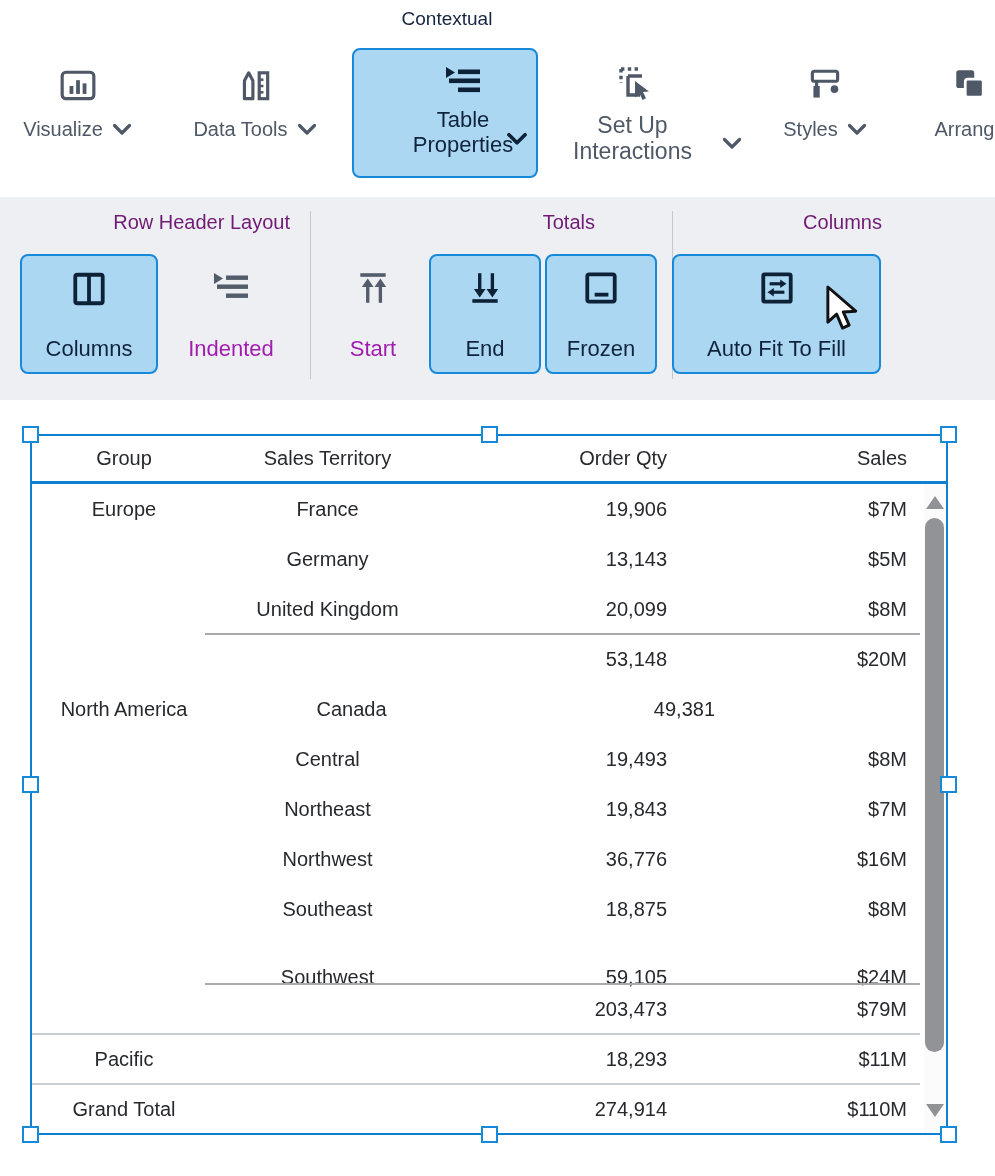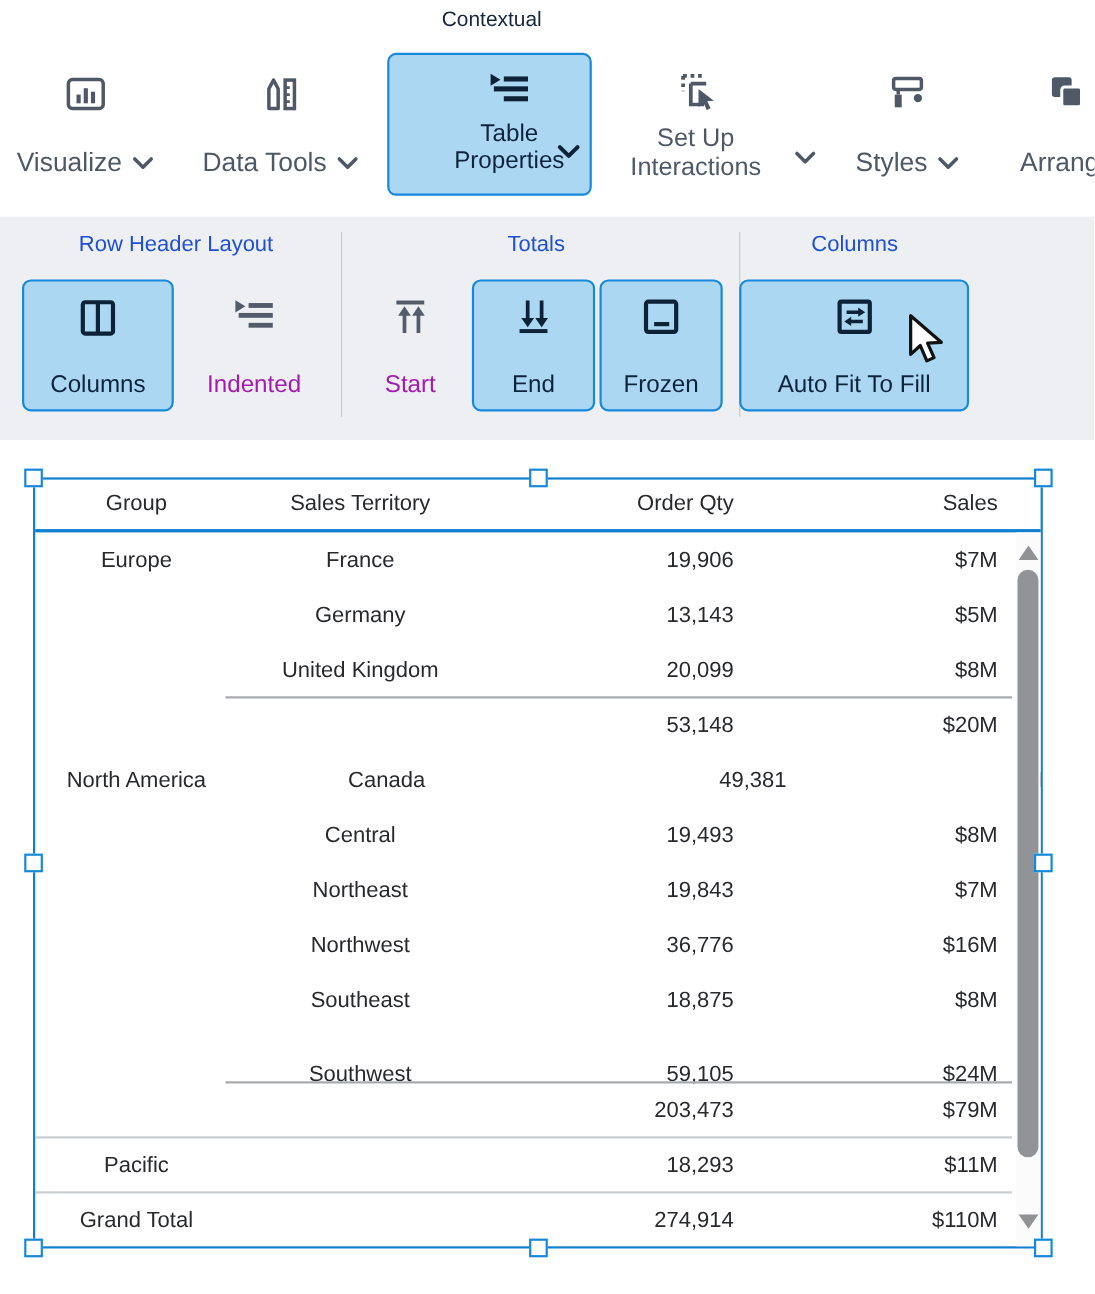--- a/index.html
+++ b/index.html
@@ -7,34 +7,34 @@
     font-family:"Liberation Sans", sans-serif; }
   .page { position:relative; width:995px; height:1176px; }
 
   
   .contextual-label { position:absolute; left:352px; top:8px; width:190px; text-align:center;
     font-size:19px; color:#16263f; }
   .ribbon { position:absolute; left:0; top:38px; width:995px; height:152px; }
   .ribbon-item { position:absolute; display:flex; flex-direction:column; align-items:center;
     color:#4e5866; cursor:pointer; }
   .ribbon-item .ricon { height:40px; display:flex; align-items:center; justify-content:center; }
-  .ribbon-label { display:flex; align-items:center; gap:9px; font-size:24px; white-space:nowrap;
-    margin-top:28px; }
+  .ribbon-label { display:flex; align-items:center; gap:9px; font-size:20px; white-space:nowrap;
+    margin-top:12px; }
   .ribbon-label.two-line { white-space:normal; text-align:center; line-height:26px; font-size:23px;
     margin-top:8px; }
   .tp-button { position:absolute; left:352px; top:10px; width:186px; height:130px;
     background:#abd7f3; border:2px solid #1789db; border-radius:8px; color:#10233d;
     display:flex; flex-direction:column; align-items:center; cursor:pointer;padding-left:36px; }
   .tp-button .ricon { margin-top:14px; }
   .tp-label { font-size:22px; line-height:25px; text-align:center; margin-top:5px; width:150px; }
   .tp-chevron { position:absolute; right:8px; bottom:26px; }
 
   
   .strip { position:absolute; left:0; top:197px; width:995px; height:203px; background:#edeff2; }
-  .strip-section-label { position:absolute; top:14px; font-size:20px; color:#1d4ed8; text-align:center; }
+  .strip-section-label { position:absolute; top:14px; font-size:20px; color:#701a75; text-align:right; }
   .strip-divider { position:absolute; top:14px; height:168px; width:1px; background:#c5c9ce; }
   .strip-btn { position:absolute; top:57px; height:120px; border-radius:8px; display:flex;
     flex-direction:column; align-items:center; justify-content:space-between;
     padding:14px 6px 10px 6px; cursor:pointer; color:#a21caf; border:2px solid transparent; }
   .strip-btn .blabel { font-size:22px; white-space:nowrap; }
   .strip-btn.selected { background:#abd7f3; border-color:#1789db; color:#10233d; }
 
   
   .selection-rect { position:absolute; left:30px; top:434px; width:918px; height:701px;
     border:2px solid #0f7fd0; background:#ffffff; }

